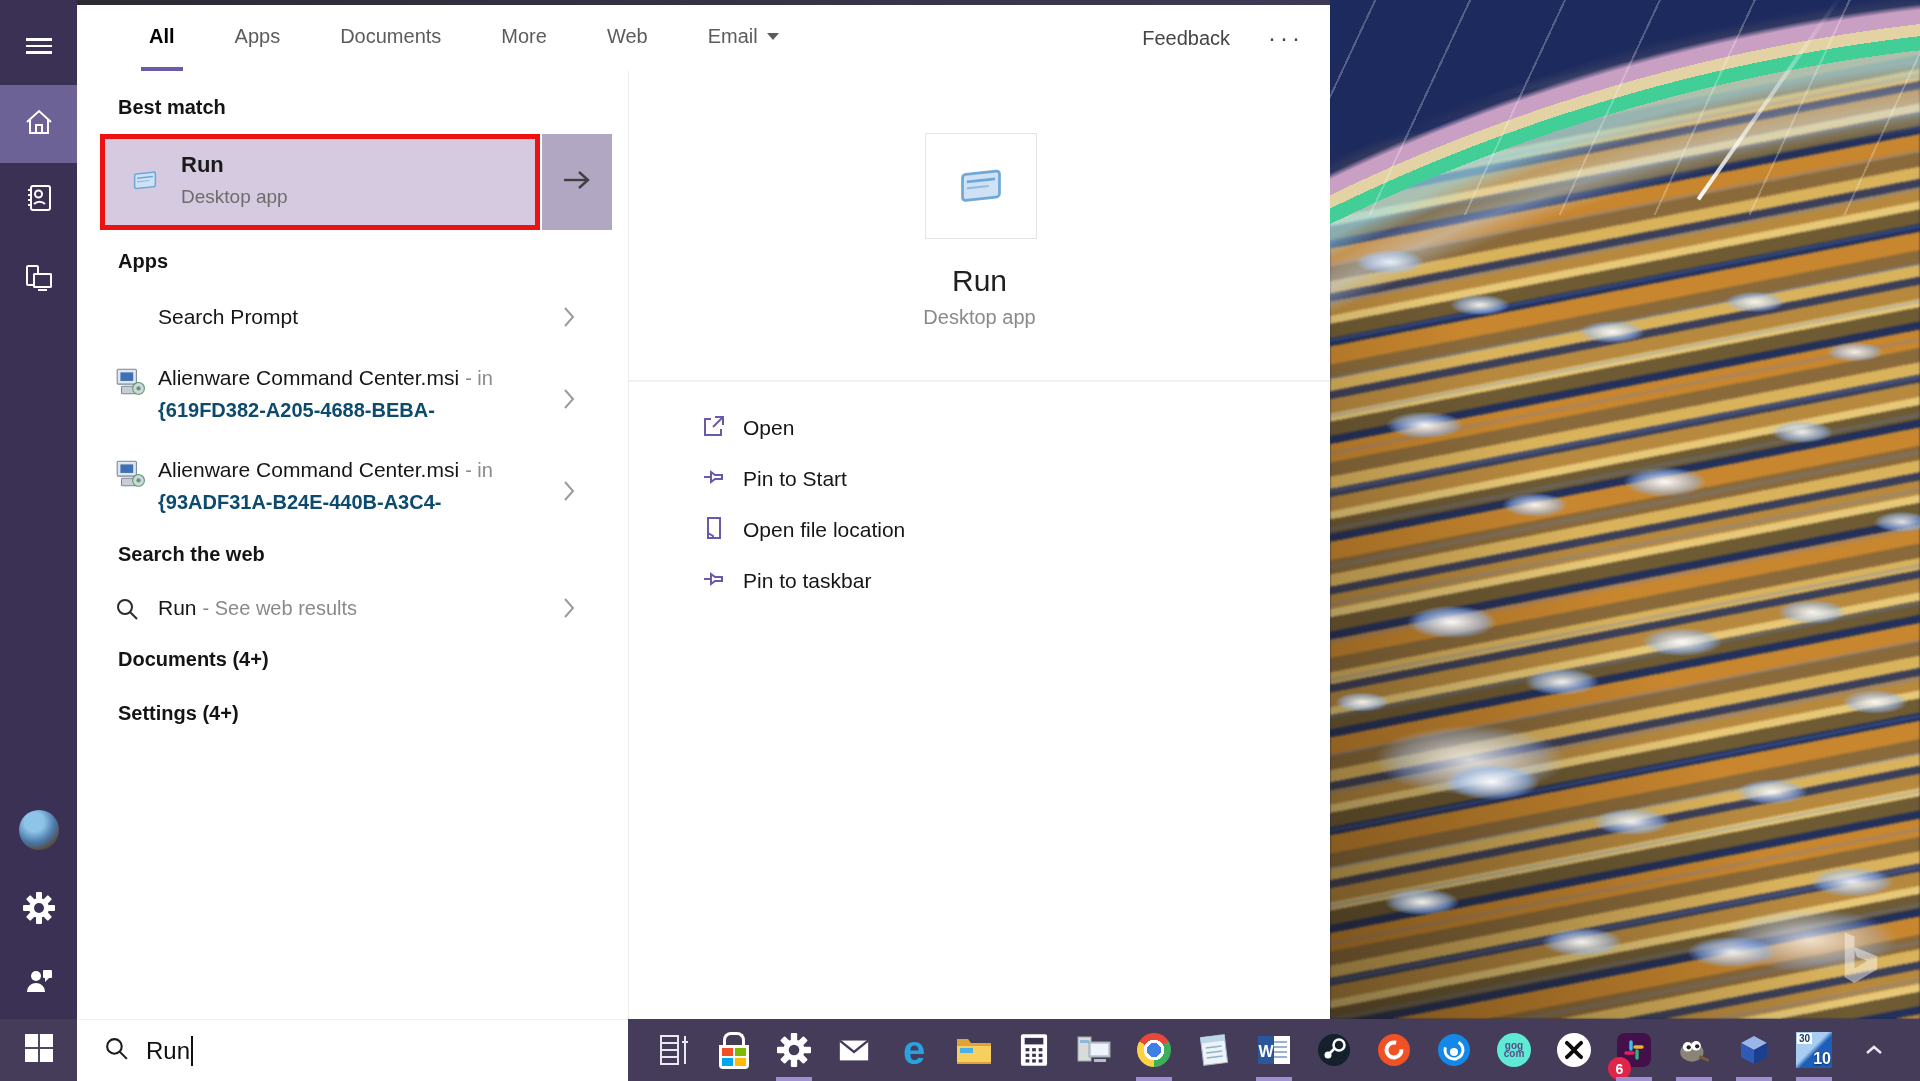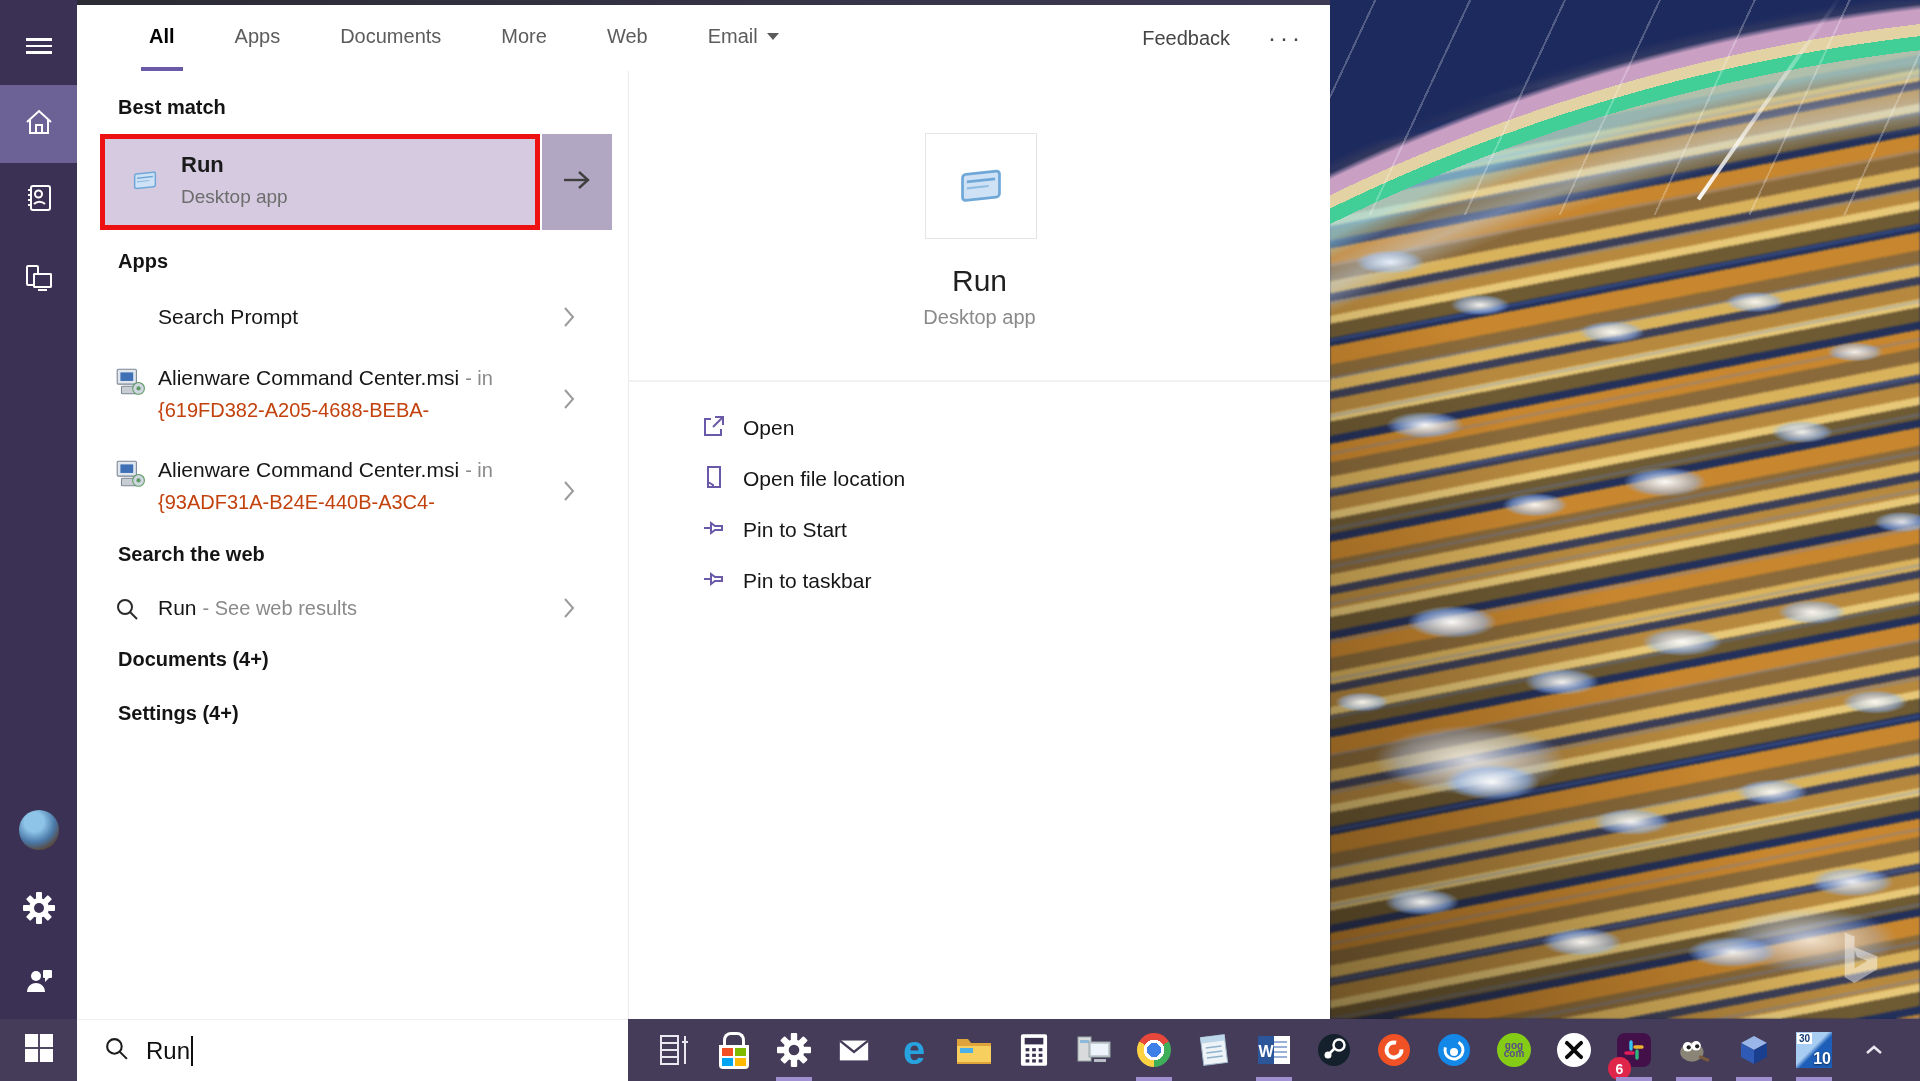--- a/index.html
+++ b/index.html
@@ -40,21 +40,21 @@
           border:5px solid #ee1111;box-sizing:border-box;cursor:pointer;}
   .bm-title{position:absolute;left:76px;top:13px;font-size:22px;font-weight:700;color:#1b1b1b;}
   .bm-sub{position:absolute;left:76px;top:47px;font-size:19px;color:#6d6d6d;}
   .bm-icon{position:absolute;left:26px;top:28px;}
   .bm-arrow{position:absolute;left:442px;top:134px;width:70px;height:96px;background:#b2a7c3;
             display:flex;align-items:center;justify-content:center;cursor:pointer;}
   .row{position:absolute;left:0;width:530px;cursor:pointer;}
   .row .icon{position:absolute;left:14px;}
   .row .title{font-size:21px;color:#161616;}
   .row .meta{font-size:20px;color:#8a8a8a;margin-left:6px;}
-  .row .path{font-size:20px;color:#c2410c;}
+  .row .path{font-size:20px;color:#0c4a6e;font-weight:bold;}
   .chev{position:absolute;left:462px;top:50%;transform:translateY(-50%);}
   .cmd-icon{width:30px;height:25px;background:#0d0d0d;border-radius:2px;box-shadow:inset 0 1px 0 rgba(255,255,255,.25);}
 
   
   .preview{position:absolute;left:628px;top:0;width:702px;height:1019px;background:#fff;
            border-left:1px solid #ebebeb;box-sizing:border-box;z-index:10;}
   .tile{position:absolute;left:296px;top:133px;width:110px;height:104px;background:#fff;
         border:1px solid #e4e4e4;display:flex;align-items:center;justify-content:center;}
   .pv-title{position:absolute;left:0;top:264px;width:100%;text-align:center;font-size:30px;color:#1f1f1f;}
   .pv-sub{position:absolute;left:0;top:306px;width:100%;text-align:center;font-size:20px;color:#8a8a8a;}
@@ -129,21 +129,21 @@
   .tb-underline{position:absolute;left:12px;right:12px;bottom:0;height:4px;background:#9f8fd0;}
   .tb-badge{position:absolute;left:4px;bottom:1px;width:23px;height:23px;border-radius:50%;background:#e0254b;
             color:#fff;font-size:14px;font-weight:700;display:flex;align-items:center;justify-content:center;}
   .tb-edge{font-size:40px;font-weight:700;color:#27a3e0;line-height:1;}
   .tb-chrome{width:34px;height:34px;border-radius:50%;background:
       radial-gradient(circle at 50% 50%,#3f80e8 0 7px,#fff 7px 10.5px,rgba(0,0,0,0) 10.5px),
       conic-gradient(from -60deg,#e8473c 0 120deg,#3fae58 120deg 240deg,#fcd243 240deg 360deg);}
   .tb-store-bag{width:30px;height:24px;background:#fff;border-radius:0 0 4px 4px;display:grid;
       grid-template-columns:11px 11px;grid-template-rows:8px 8px;gap:2px;justify-content:center;align-content:center;}
   .tb-store-handle{width:16px;height:10px;border:3px solid #fff;border-bottom:none;border-radius:8px 8px 0 0;margin:0 auto;}
-  .tb-gog{width:34px;height:34px;border-radius:50%;background:#84cc16;display:flex;flex-direction:column;
+  .tb-gog{width:34px;height:34px;border-radius:50%;background:#5eead4;display:flex;flex-direction:column;
       align-items:center;justify-content:center;line-height:.85;}
   .tb-gog span{font-size:10px;font-weight:700;color:#584e86;}
   .tb-xbox{width:34px;height:34px;border-radius:50%;background:#fff;display:flex;align-items:center;justify-content:center;}
   .tb-slack{position:relative;width:34px;height:34px;border-radius:8px;background:#43104a;
       display:flex;align-items:center;justify-content:center;}
   .tb-cpuz{position:relative;width:36px;height:36px;background:linear-gradient(135deg,#a8cdf2 0 45%,#1d5fb8 55%);}
   .tb-cpuz .c64{position:absolute;left:1px;top:1px;background:#fff;color:#123a72;font-size:10px;font-weight:700;padding:0 2px;}
   .tb-cpuz .c10{position:absolute;right:1px;bottom:0;color:#fff;font-size:16px;font-weight:700;text-shadow:0 1px 2px #0b2c58;}
 </style>
 </head>
@@ -396,34 +396,34 @@
             <path d="M10 6 H4 V22 H20 V16"></path>
               <path d="M14 4 H22 V12"></path>
               <line x1="22" y1="4" x2="12" y2="14"></line>
             </svg>
         </span>
         <span class="lbl">Open</span>
       </div>
       <div class="action-row">
         <span>
           <svg width="26" height="26" viewBox="0 0 26 26" fill="none" stroke="#6a58a8" stroke-width="2">
+            <line x1="3" y1="13" x2="9" y2="13"></line>
+              <path d="M10 8 L14 11 H21 V15 H14 L10 18 Z"></path>
+            </svg>
+        </span>
+        <span class="lbl">Pin to Start</span>
+      </div>
+      <div class="action-row">
+        <span>
+          <svg width="26" height="26" viewBox="0 0 26 26" fill="none" stroke="#6a58a8" stroke-width="2">
             <path d="M7 3 H19 V23 H7 Z"></path>
               <path d="M7 18 L12 21 V23"></path>
             </svg>
         </span>
         <span class="lbl">Open file location</span>
-      </div>
-      <div class="action-row">
-        <span>
-          <svg width="26" height="26" viewBox="0 0 26 26" fill="none" stroke="#6a58a8" stroke-width="2">
-            <line x1="3" y1="13" x2="9" y2="13"></line>
-              <path d="M10 8 L14 11 H21 V15 H14 L10 18 Z"></path>
-            </svg>
-        </span>
-        <span class="lbl">Pin to Start</span>
       </div>
       <div class="action-row">
         <span>
           <svg width="26" height="26" viewBox="0 0 26 26" fill="none" stroke="#6a58a8" stroke-width="2">
             <line x1="3" y1="13" x2="9" y2="13"></line>
               <path d="M10 8 L14 11 H21 V15 H14 L10 18 Z"></path>
             </svg>
         </span>
         <span class="lbl">Pin to taskbar</span>
       </div>

